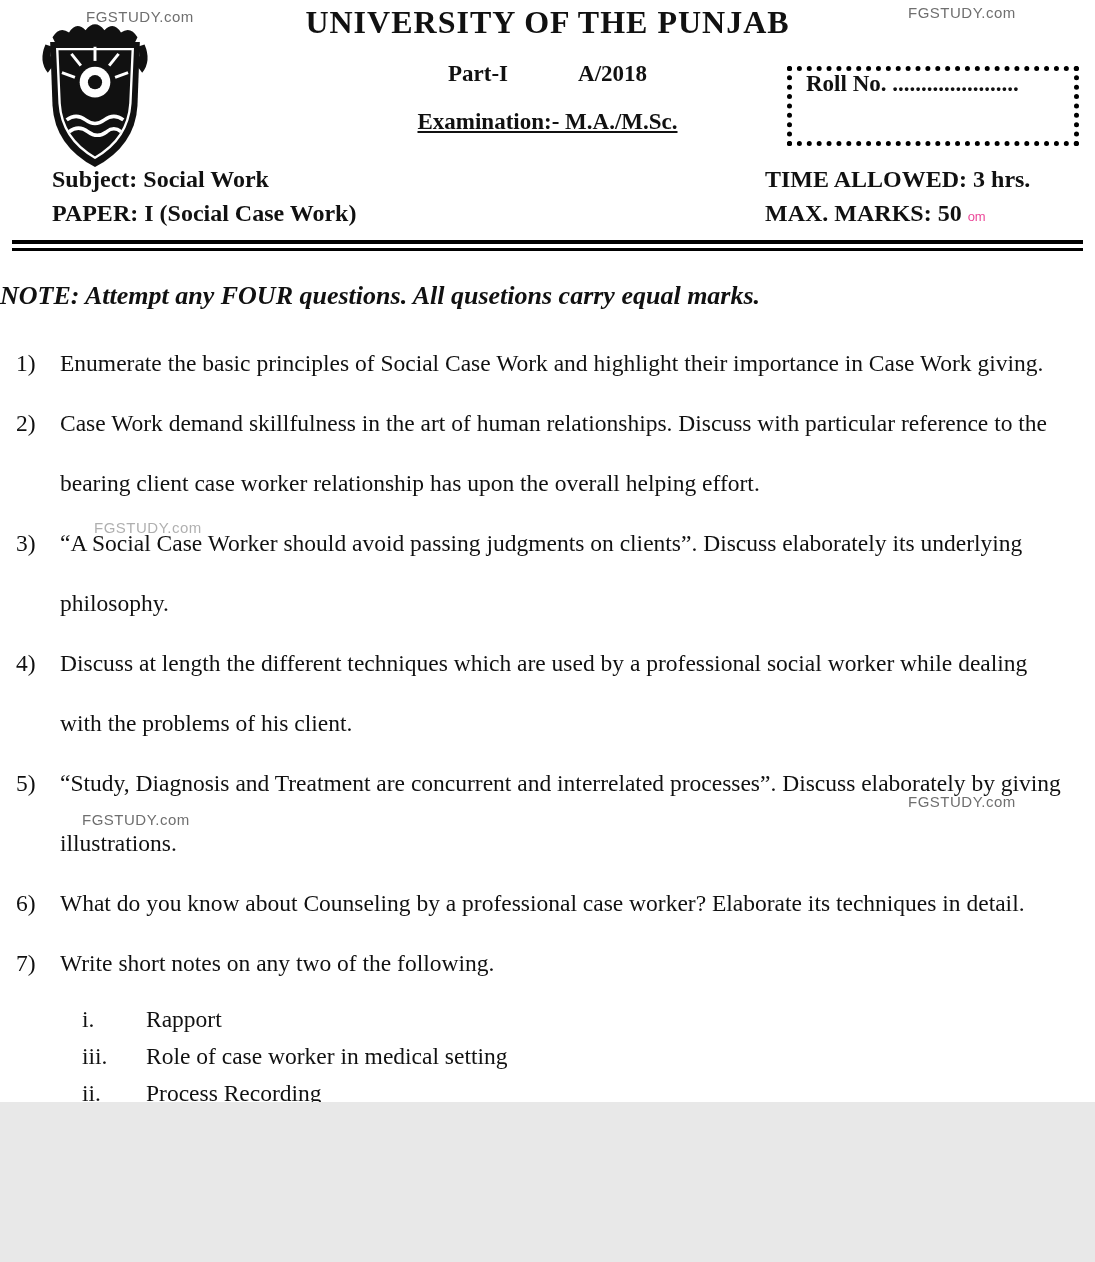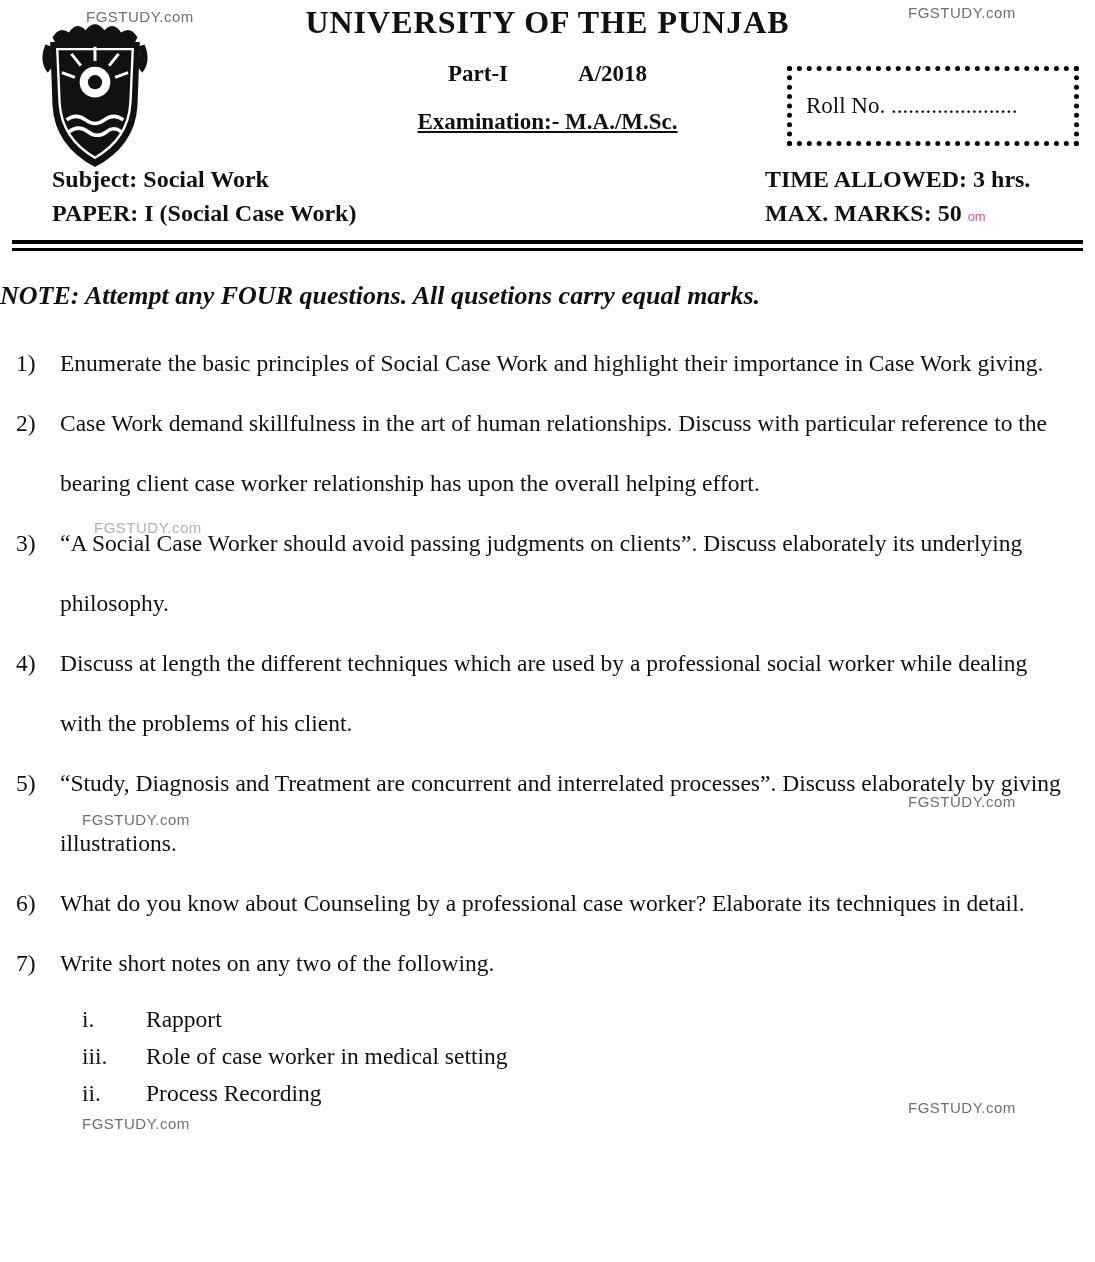--- a/index.html
+++ b/index.html
@@ -1,19 +1,19 @@
 <!DOCTYPE html>
 <html><head>
 <meta charset="utf-8">
 <style>
   html, body { margin: 0; padding: 0; background: #e8e8e8; }
   .page {
     position: relative;
     width: 1095px;
-    height: 1262px;
+    height: 1102px;
     margin: 0 auto;
     background: #ffffff;
     font-family: "Liberation Serif", serif;
     color: #111;
     overflow: hidden;
   }
   
   .wm {
     position: absolute;
     font-family: "Liberation Sans", sans-serif;
@@ -45,25 +45,24 @@
 
   
   .roll-box {
     position: absolute;
     right: 16px;
     top: 66px;
     width: 292px;
     height: 80px;
     border: 5px dotted #000;
     display: flex;
-    align-items: center;
     padding-left: 14px;
     box-sizing: border-box;
     font-size: 23px;
-    font-weight: normal;
+    font-weight: bold;
   }
 
   
   .meta-row {
     display: flex;
     justify-content: space-between;
     margin-top: 28px;
     padding: 0 14px 0 28px;
     font-size: 24px;
     font-weight: bold;

